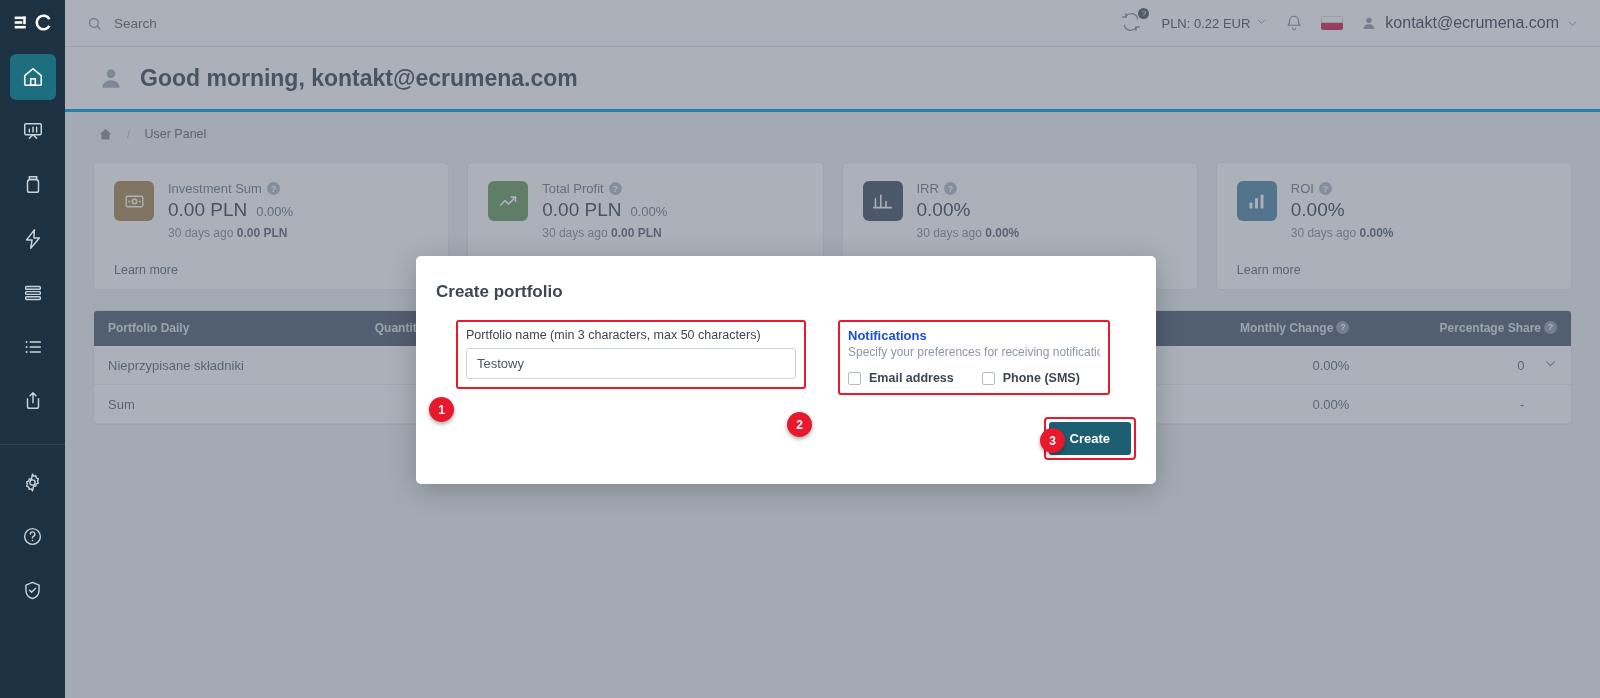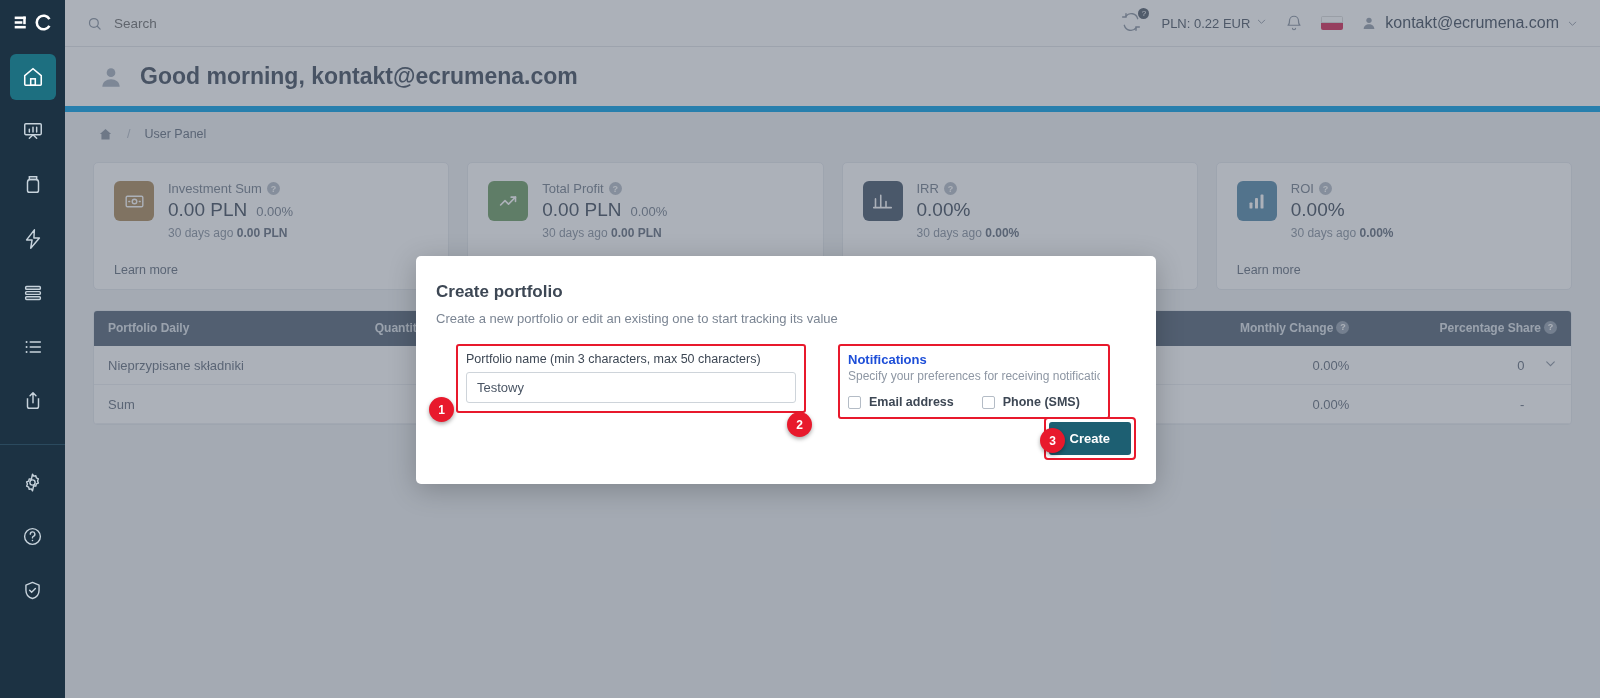--- a/index.html
+++ b/index.html
@@ -74,21 +74,21 @@
   .rate { font-size: 13px; color: #56606e; display:flex; align-items:flex-start; gap:6px; }
   .flag { width: 22px; height: 14px; border-radius: 2px; overflow: hidden; }
   .flag .w { height: 7px; background: #ffffff; border:0.5px solid #ddd;}
   .flag .r { height: 7px; background: #d8315b; }
   .user { display:flex; align-items:center; gap:8px; font-size: 16px; color:#4a5564; }
 
   
   .greeting {
     height: 65px; display: flex; align-items: center; gap: 16px;
     padding-left: 33px; background: #fff;
-    border-bottom: 6px solid #0ea5e9;
+    border-bottom: 3px solid #0ea5e9;
   }
   .greeting h1 { font-size: 23px; font-weight: 600; color: #4a5564; }
 
   
   .breadcrumb {
     height: 44px; display:flex; align-items:center; gap: 14px;
     padding-left: 33px; font-size: 12.5px; color:#6b7584;
   }
   .crumb-sep { color: #b6bdc7; }
 
@@ -533,21 +533,20 @@
           </tr>
         </tbody>
       </table>
     </div>
   </div>
 
   <div class="dim"></div>
 
   <div class="modal">
     <h2>Create portfolio</h2>
-    <div class="sub">Create a new portfolio or edit an existing one to start tracking its value</div>
 
     <div class="form-row">
 
       <div class="field-name hl">
         <div class="field-label">Portfolio name (min 3 characters, max 50 characters)</div>
         <input class="name-input" value="Testowy" style="">
       </div>
 
       <div class="field-notif hl">
         <div class="notif-title">Notifications</div>

